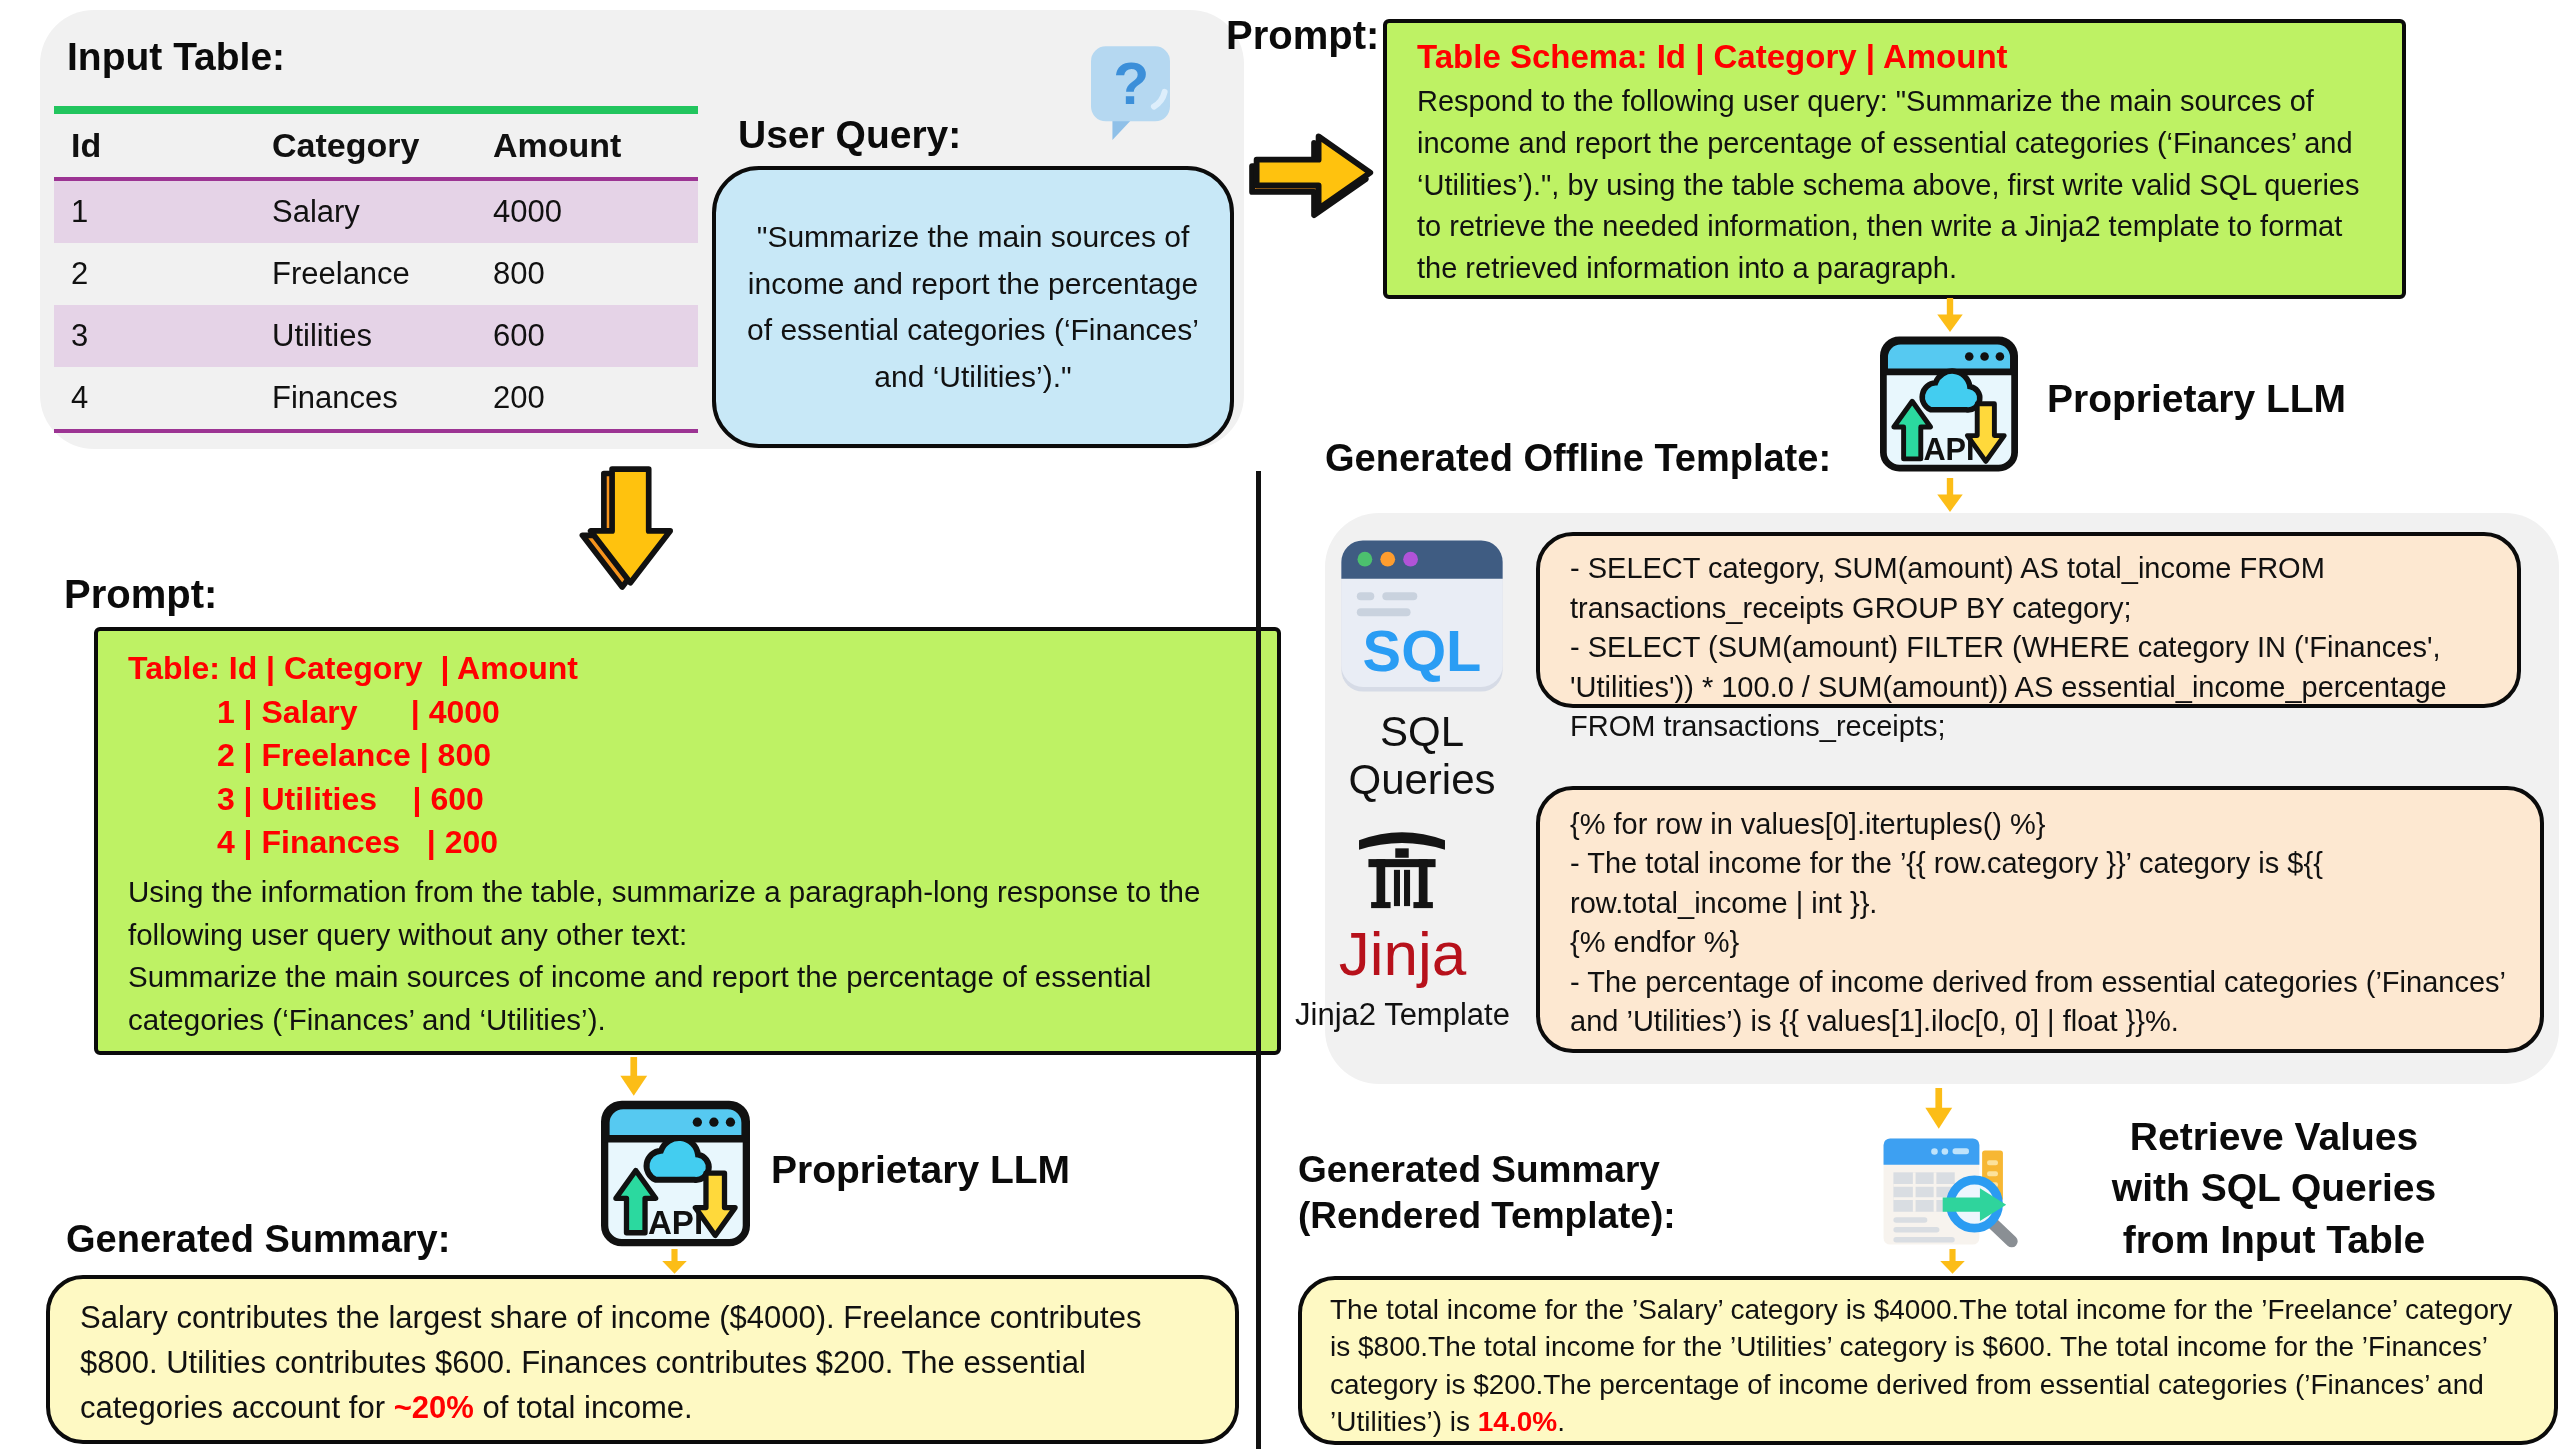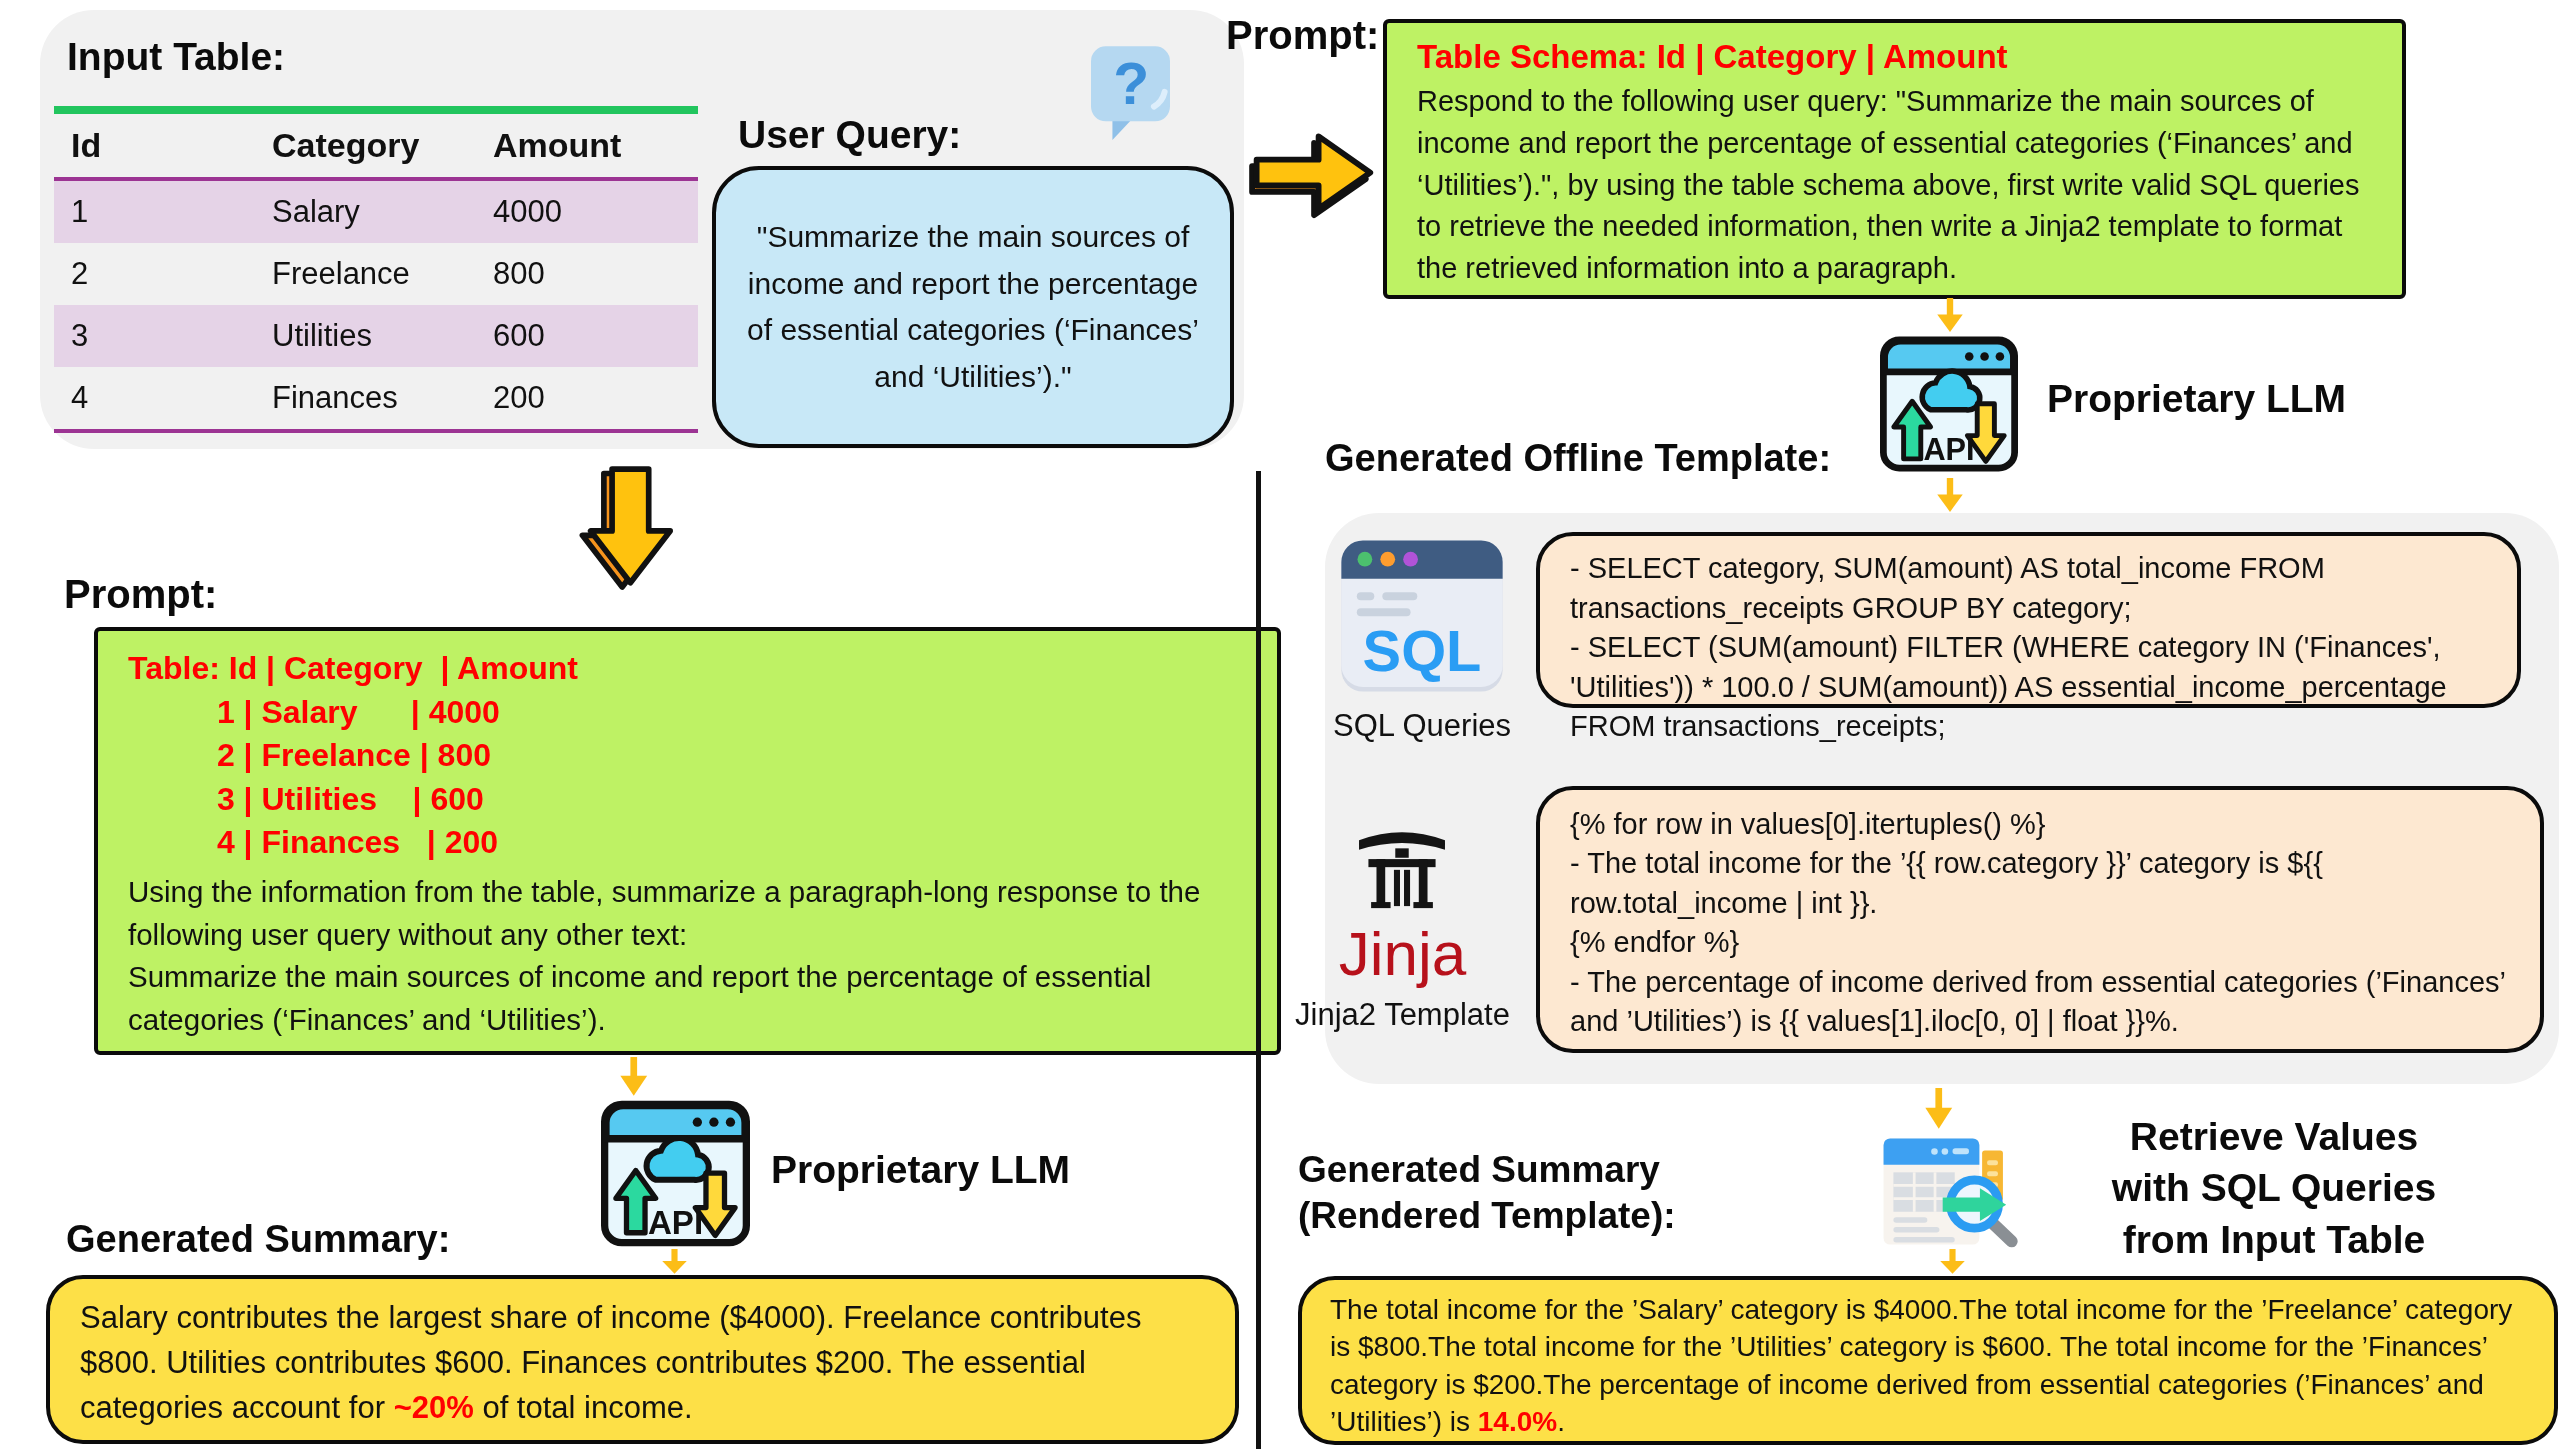--- a/index.html
+++ b/index.html
@@ -4,21 +4,21 @@
 <style>
   html,body{margin:0;padding:0;background:#fff;}
   #stage{position:relative;width:2576px;height:1449px;background:#ffffff;overflow:hidden;
          font-family:"Liberation Sans","DejaVu Sans",sans-serif;color:#111;}
   .abs{position:absolute;}
   .label{font-weight:bold;font-size:38px;color:#0b0b0b;}
   .panel{background:#f1f1f1;border-radius:54px;}
   .box{border:4px solid #0b0b0b;box-sizing:border-box;}
   .green{background:#bef264;border-radius:6px;}
   .peach{background:#fde8d1;border-radius:37px;}
-  .pink{background:#fde047;border-radius:37px;}
+  .pink{background:#fef9c3;border-radius:37px;}
   .blue{background:#c8e8f7;border-radius:47px;}
   .pre{white-space:pre-line;}
   .prews{white-space:pre;}
   .red{color:#ff0000;font-weight:bold;}
   .redhl{color:#ff0000;font-weight:bold;}
   
   .itable{border-top:8px solid #22c55e;border-bottom:4px solid #9c3493;}
   .itable .hrow{display:grid;grid-template-columns:218px 221px 1fr;align-items:center;
     height:63px;font-weight:bold;font-size:34px;border-bottom:4px solid #9c3493;}
   .itable .drow{display:grid;grid-template-columns:218px 221px 1fr;align-items:center;
@@ -190,21 +190,21 @@
       <path d="M5 62 V37 a32 32 0 0 1 32 -32 h176 a32 32 0 0 1 32 32 v25 z" fill="#3f5c82"></path>
       <circle cx="40" cy="33" r="11" fill="#4cc06e"></circle>
       <circle cx="74" cy="33" r="11" fill="#ff9d2e"></circle>
       <circle cx="108" cy="33" r="11" fill="#b153d8"></circle>
       <rect x="28" y="82" width="26" height="12" rx="6" fill="#c9d2de"></rect>
       <rect x="66" y="82" width="52" height="12" rx="6" fill="#c9d2de"></rect>
       <rect x="28" y="106" width="80" height="12" rx="6" fill="#c9d2de"></rect>
       <text x="125" y="200" text-anchor="middle" font-size="86" font-weight="bold" fill="#2a9df4" font-family="Liberation Sans, sans-serif">SQL</text>
     </svg>
   </div>
-  <div class="abs center" style="left:1308px;top:708px;width:228px;font-size:31px;text-align:center;">SQL Queries</div>
+  <div class="abs center" style="left:1308px;top:708px;width:228px;font-size:42px;text-align:center;">SQL Queries</div>
 
   <div class="abs box peach" style="left:1536px;top:532px;width:985px;height:176px;padding:13.4px 30px;">
     <div class="pre" style="font-size:29px;line-height:1.36;">- SELECT category, SUM(amount) AS total_income FROM
 transactions_receipts GROUP BY category;
 - SELECT (SUM(amount) FILTER (WHERE category IN ('Finances',
 'Utilities')) * 100.0 / SUM(amount)) AS essential_income_percentage
 FROM transactions_receipts;</div>
   </div>
 
   <div class="abs" style="left:1355px;top:820px;width:94px;height:97px;">

